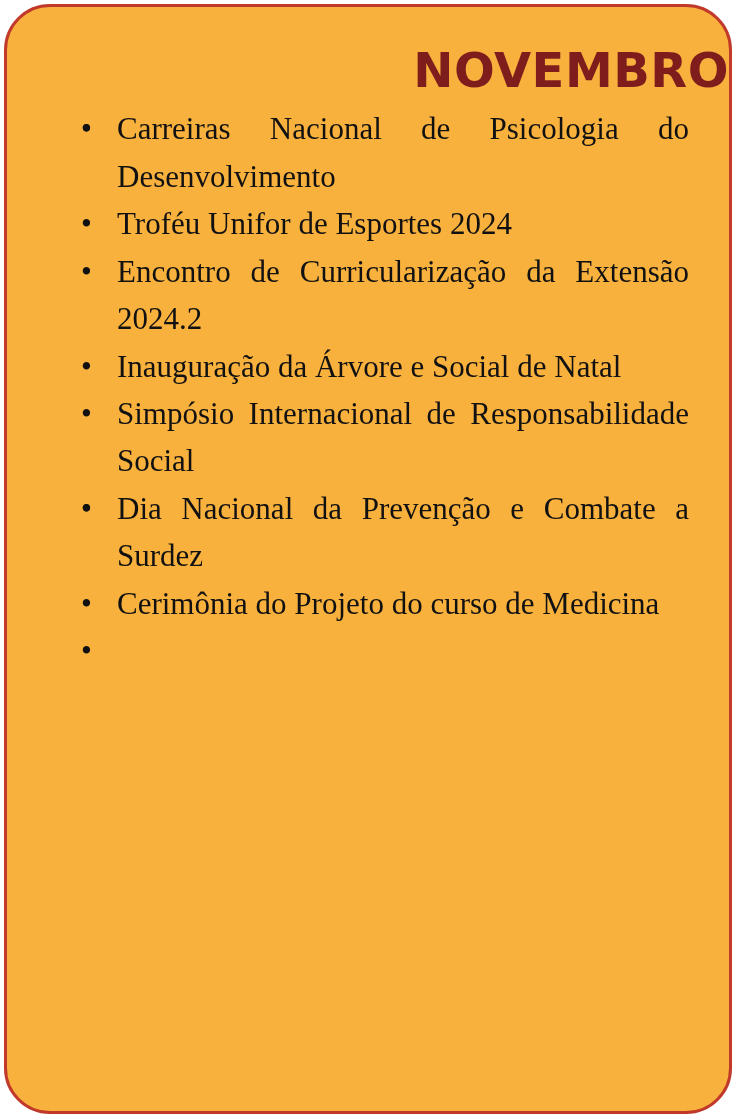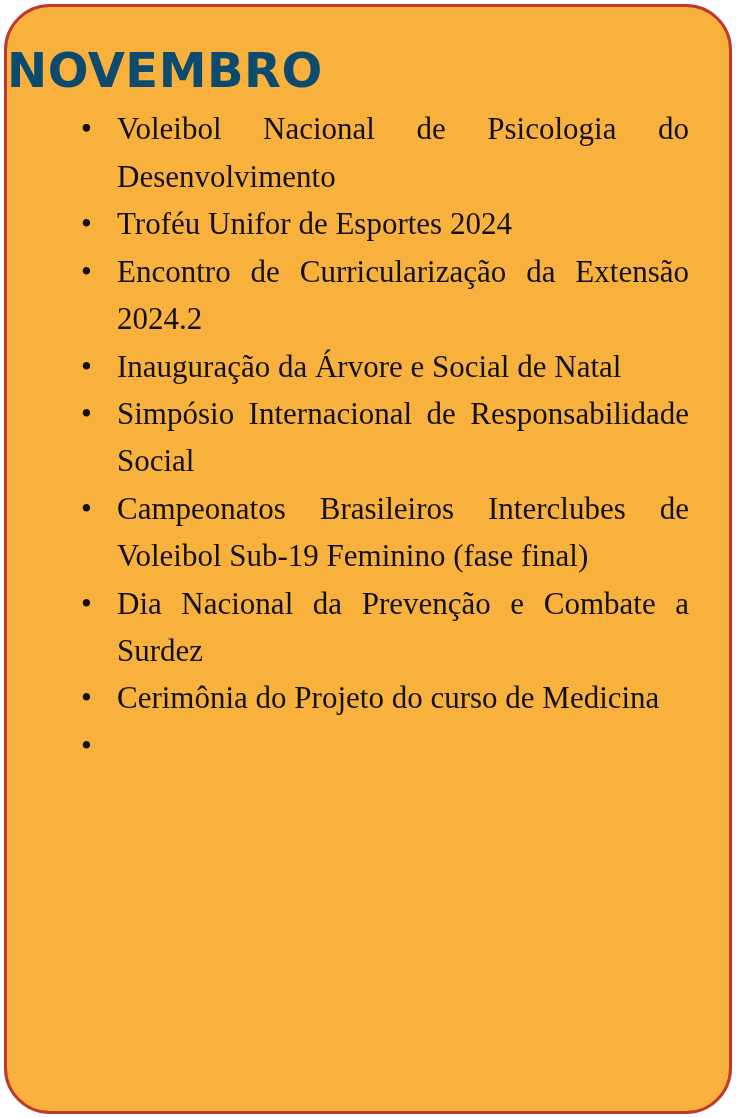--- a/index.html
+++ b/index.html
@@ -22,22 +22,22 @@
     background: #f9b13e;
     border: 3px solid #c0392b;
     border-radius: 46px;
     overflow: hidden;
   }
   .card-title {
     font-family: "DejaVu Sans", sans-serif;
     font-weight: bold;
     font-size: 48px;
     letter-spacing: 0.5px;
-    text-align: left;
-    color: #0c4a6e;
+    text-align: right;
+    color: #7f1d1d;
     margin: 38px 0 10px 0;
     line-height: 1.05;
   }
   ul.event-list {
     list-style: none;
     margin: 0;
     padding: 0 40px 0 72px;
   }
   ul.event-list li {
     position: relative;
@@ -65,41 +65,40 @@
 <body>
 
 <div class="card">
   <h1 class="card-title">NOVEMBRO</h1>
   <ul class="event-list">
     <li>
       <span class="bullet">•</span>
     </li>
     <li>
       <span class="bullet">•</span>
-      <span>Voleibol Nacional de Psicologia do Desenvolvimento</span>
+      <span>Carreiras Nacional de Psicologia do Desenvolvimento</span>
     </li>
     <li>
       <span class="bullet">•</span>
       <span>Troféu Unifor de Esportes 2024</span>
     </li>
     <li>
       <span class="bullet">•</span>
       <span>Encontro de Curricularização da Extensão 2024.2</span>
     </li>
     <li>
       <span class="bullet">•</span>
       <span>Inauguração da Árvore e Social de Natal</span>
     </li>
     <li>
       <span class="bullet">•</span>
       <span>Simpósio Internacional de Responsabilidade Social</span>
     </li>
     <li>
       <span class="bullet">•</span>
-      <span>Campeonatos Brasileiros Interclubes de Voleibol Sub-19 Feminino (fase final)</span>
     </li>
     <li>
       <span class="bullet">•</span>
       <span>Dia Nacional da Prevenção e Combate a Surdez</span>
     </li>
     <li>
       <span class="bullet">•</span>
       <span>Cerimônia do Projeto do curso de Medicina</span>
     </li>
     <li>

